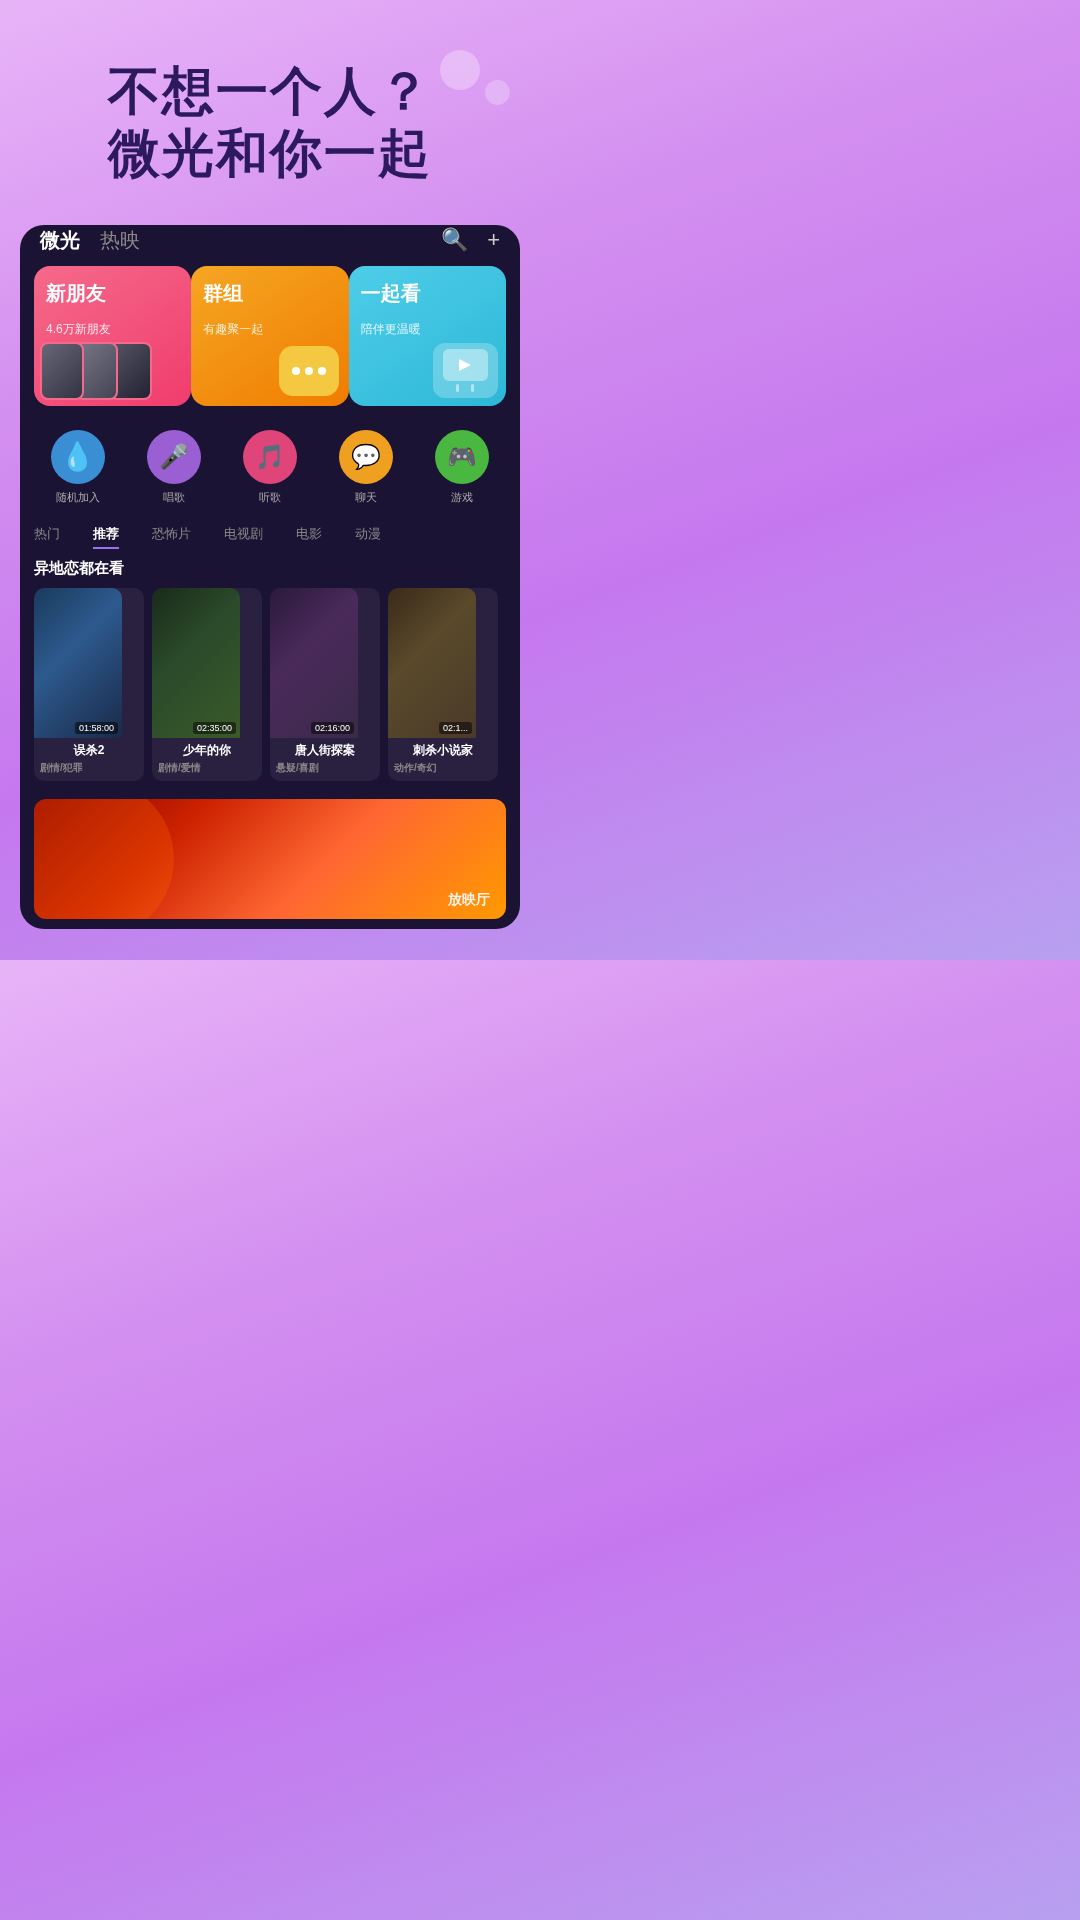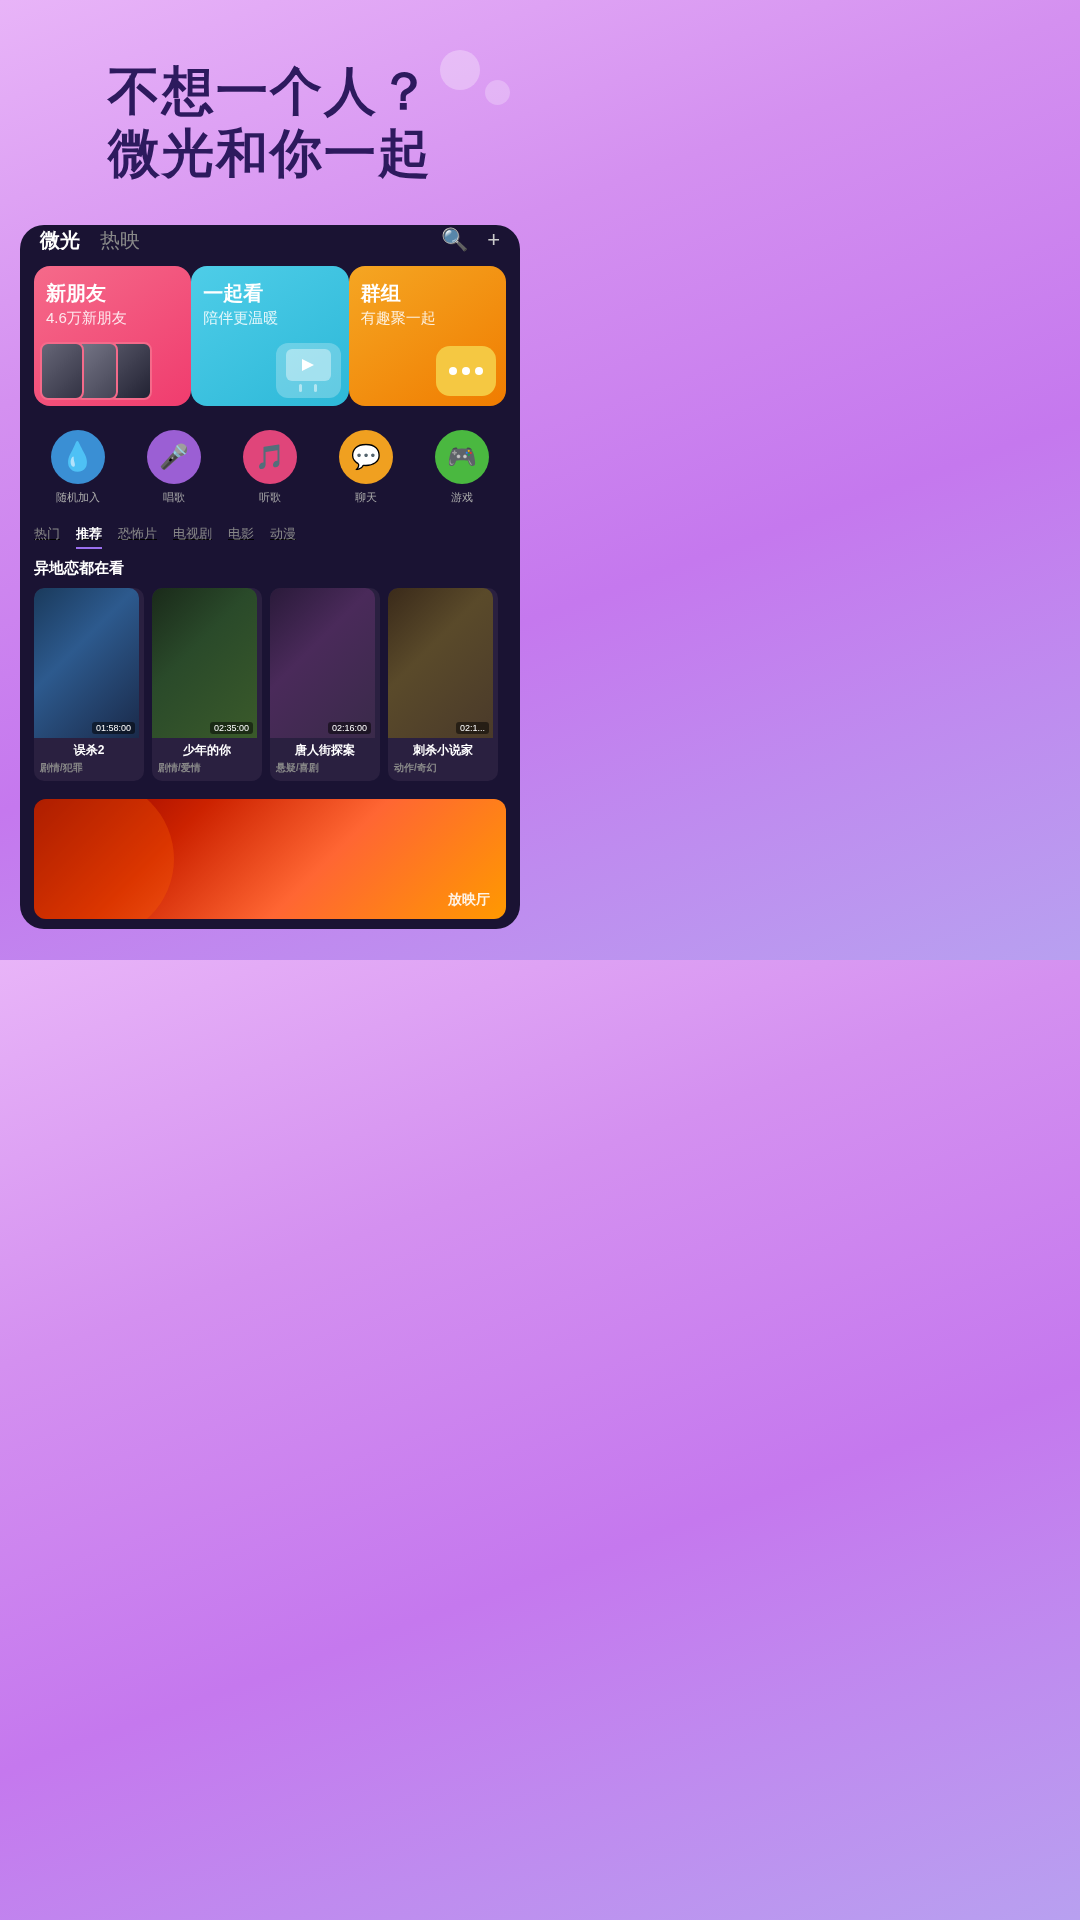--- a/index.html
+++ b/index.html
@@ -99,23 +99,23 @@
     .feature-card.pink { background: linear-gradient(145deg, #f56a8a, #f03c6e); }
     .feature-card.orange { background: linear-gradient(145deg, #f5a623, #f07c00); }
     .feature-card.cyan { background: linear-gradient(145deg, #4ecde8, #2db8d8); }
 
     .feature-title {
       font-size: 20px;
       font-weight: 800;
       color: #fff;
     }
     .feature-sub {
-      font-size: 15px;
+      font-size: 12px;
       color: rgba(255,255,255,0.85);
-      margin-top: 2px;
+      margin-top: 14px;
     }
 
     
     .people-stack {
       position: absolute;
       bottom: 6px;
       left: 6px;
       display: flex;
     }
     .people-avatar {
@@ -209,23 +209,22 @@
     }
     .func-label {
       font-size: 11px;
       color: #aaa;
     }
 
     
     .cat-tabs {
       display: flex;
       padding: 6px 14px 10px;
-      gap: 16px;
+      gap: 33px;
       overflow-x: auto;
-      text-decoration: underline;
     }
     .cat-tab {
       font-size: 13px;
       color: #888;
       white-space: nowrap;
       cursor: pointer;
       padding-bottom: 4px;
     }
     .cat-tab.active {
       color: #fff;
@@ -251,21 +250,21 @@
       overflow-x: auto;
     }
     .movie-card {
       flex: 0 0 110px;
       border-radius: 10px;
       overflow: hidden;
       background: #2a2040;
       cursor: pointer;
     }
     .movie-thumb {
-      width: 105px;
+      width: 88px;
       height: 150px;
       position: relative;
       display: flex;
       align-items: flex-end;
       justify-content: flex-end;
       padding: 4px;
     }
     .movie-thumb-bg {
       position: absolute;
       top: 0; left: 0; right: 0; bottom: 0;
@@ -357,45 +356,45 @@
     <div class="feature-card pink">
       <span class="feature-title">新朋友</span>
       <span class="feature-sub">4.6万新朋友</span>
       <div class="people-stack">
         <div class="people-avatar"></div>
         <div class="people-avatar"></div>
         <div class="people-avatar"></div>
       </div>
     </div>
 
-    <div class="feature-card cyan">
-      <span class="feature-title">一起看</span>
-      <span class="feature-sub">陪伴更温暖</span>
-      <div class="tv-icon">
-        <div class="tv-screen">
-          <div class="play-triangle"></div>
-        </div>
-        <div class="tv-legs">
-          <div class="tv-leg"></div>
-          <div class="tv-leg"></div>
-        </div>
-      </div>
-    </div>
-
     <div class="feature-card orange">
       <span class="feature-title">群组</span>
       <span class="feature-sub">有趣聚一起</span>
       <div class="chat-bubble-icon">
         <div class="dot-row">
           <div class="dot"></div>
           <div class="dot"></div>
           <div class="dot"></div>
         </div>
       </div>
     </div>
+
+    <div class="feature-card cyan">
+      <span class="feature-title">一起看</span>
+      <span class="feature-sub">陪伴更温暖</span>
+      <div class="tv-icon">
+        <div class="tv-screen">
+          <div class="play-triangle"></div>
+        </div>
+        <div class="tv-legs">
+          <div class="tv-leg"></div>
+          <div class="tv-leg"></div>
+        </div>
+      </div>
+    </div>
   </div>
 
   <div class="func-row">
     <div class="func-item">
       <div class="func-icon-wrap" style="background:#3a8fd4;">
         <span>💧</span>
       </div>
       <span class="func-label">随机加入</span>
     </div>
     <div class="func-item">

